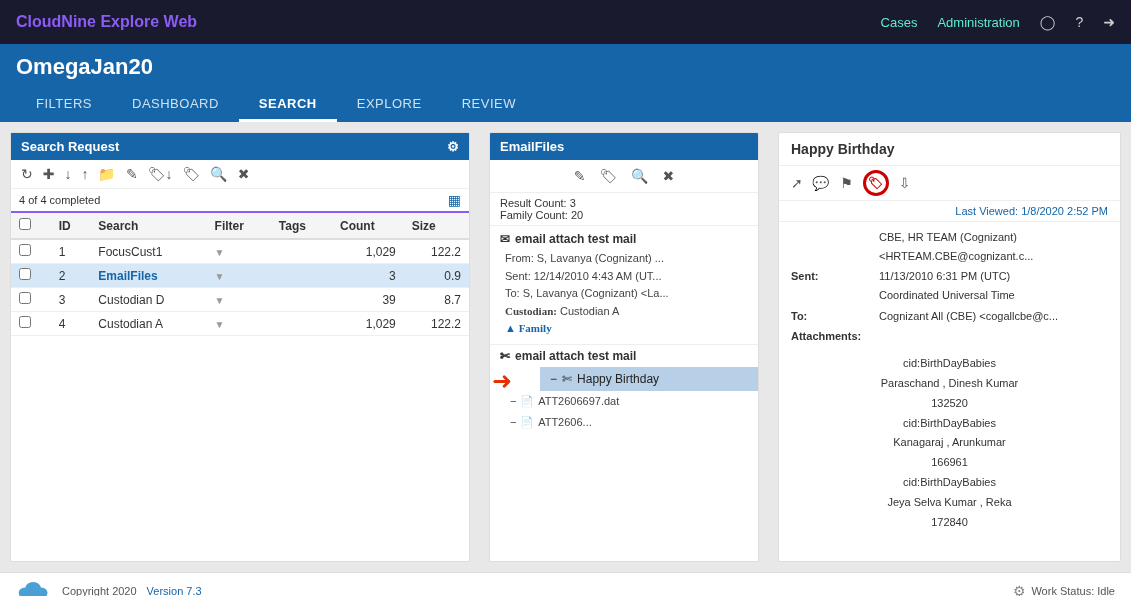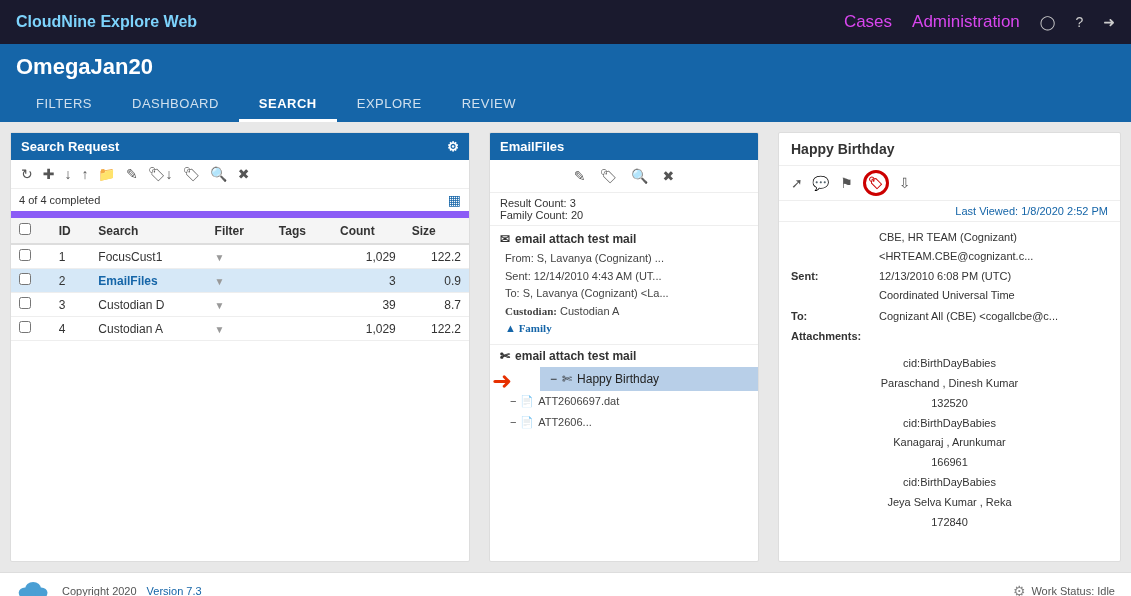--- a/index.html
+++ b/index.html
@@ -10,32 +10,32 @@
       background: #1a1a2e;
       color: white;
       height: 44px;
       display: flex;
       align-items: center;
       padding: 0 16px;
     }
     .top-nav-title {
       font-size: 16px;
       font-weight: bold;
-      color: #7dd3fc;
+      color: #8b5cf6;
       flex: 1;
     }
     .top-nav-right {
       display: flex;
       align-items: center;
       gap: 20px;
     }
     .top-nav-right a {
-      color: #d946ef;
+      color: #5eead4;
       text-decoration: none;
-      font-size: 17px;
+      font-size: 13px;
       cursor: pointer;
     }
     .top-nav-icon {
       color: #ccc;
       font-size: 14px;
       cursor: pointer;
     }
 
     
     .sub-header {
@@ -108,21 +108,21 @@
       font-size: 14px;
       padding: 2px;
     }
     .status-bar {
       padding: 3px 8px;
       font-size: 11px;
       color: #333;
       display: flex;
       justify-content: space-between;
       align-items: center;
-      border-bottom: 7px solid #8b5cf6;
+      border-bottom: 2px solid #8b5cf6;
     }
     .status-icon { color: #1565a8; font-size: 14px; }
     .search-table {
       width: 100%;
       border-collapse: collapse;
       font-size: 12px;
     }
     .search-table th {
       background: #f5f5f5;
       border-bottom: 2px solid #ddd;
@@ -498,21 +498,21 @@
     </div>
     <div class="last-viewed">Last Viewed: 1/8/2020 2:52 PM</div>
     <div class="detail-fields">
       <div class="field-row">
         <span class="field-label"></span>
         <span class="field-value">CBE, HR TEAM (Cognizant) &lt;HRTEAM.CBE@cognizant.c...</span>
       </div>
       <div class="field-row">
         <span class="field-label">Sent:</span>
         <div>
-          <div>12/13/2010 6:08 PM (UTC)</div>
+          <div>11/13/2010 6:31 PM (UTC)</div>
           <div>Coordinated Universal Time</div>
         </div>
       </div>
       <div class="field-row">
         <span class="field-label">To:</span>
         <span class="field-value">Cognizant All (CBE) &lt;cogallcbe@c...</span>
       </div>
       <div class="field-row">
         <span class="field-label">Attachments:</span>
       </div>

